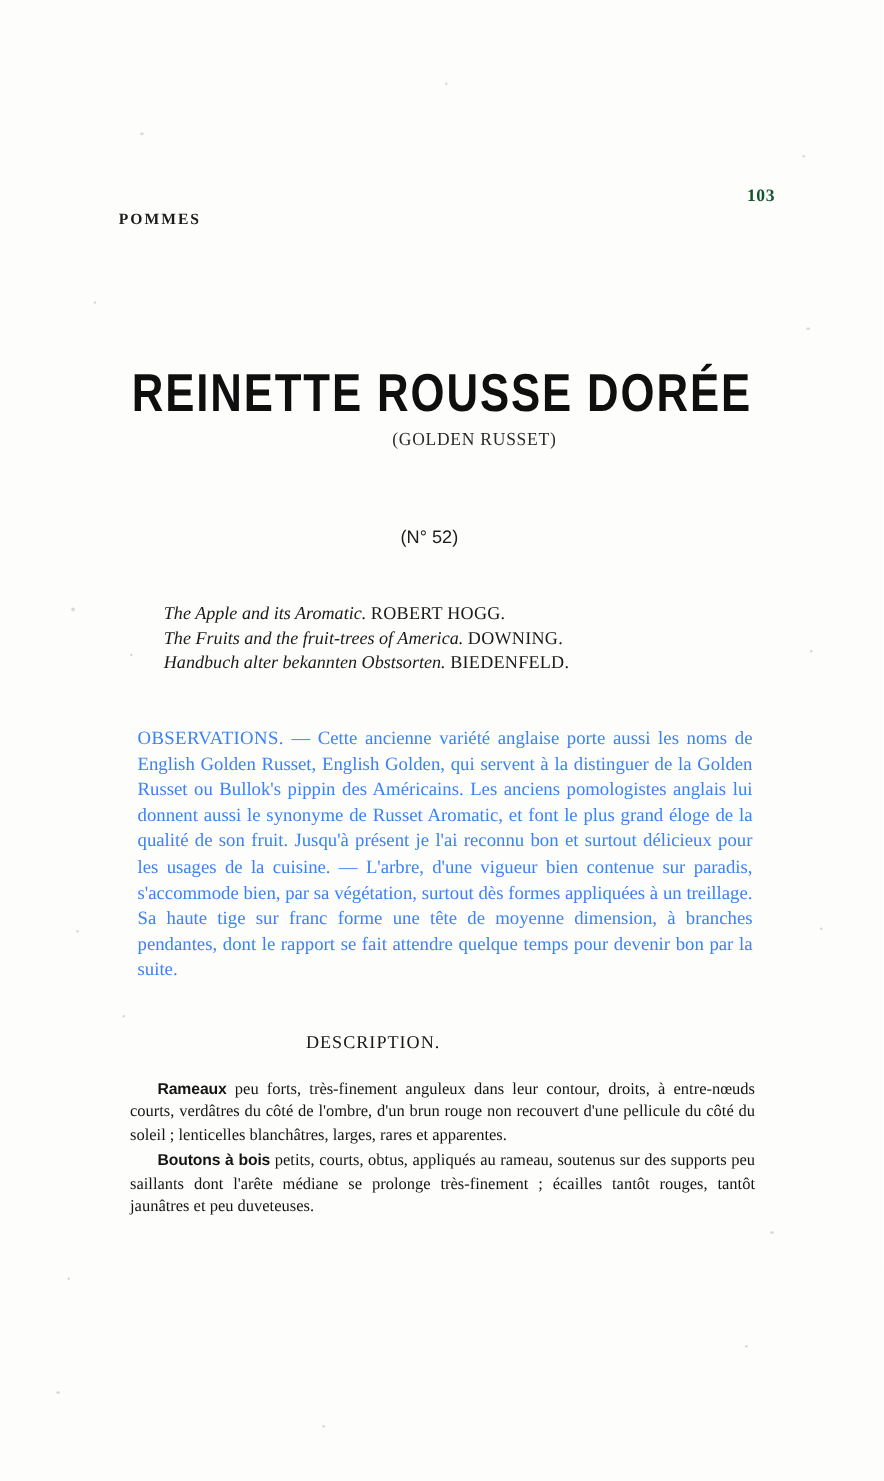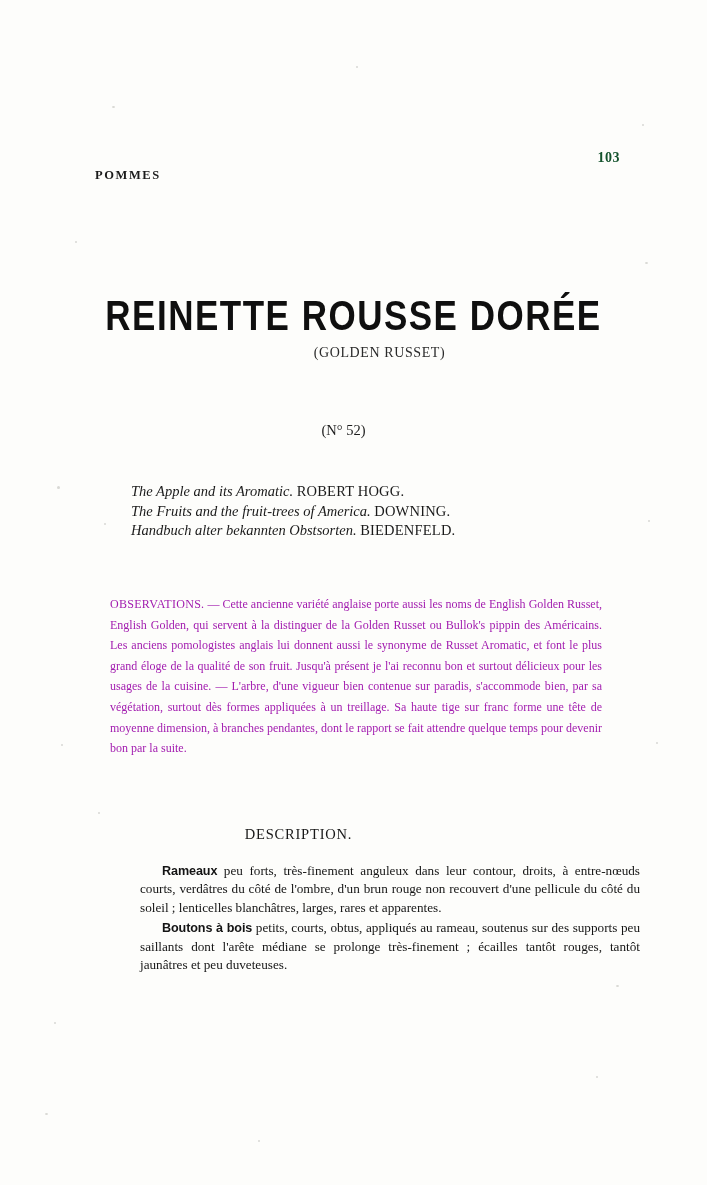--- a/index.html
+++ b/index.html
@@ -88,21 +88,21 @@
     color: #2a2a2a;
     transform: scaleY(1.05);
     padding-left: 26px;
   }
   .numline {
     position: absolute;
     top: 422px;
     left: 0;
     width: 687px;
     text-align: center;
-    font-family: Liberation Serif, serif;
+    font-family: Liberation Sans, sans-serif;
     font-size: 14.5px;
     color: #1d1d1d;
   }
 
   
   .biblio {
     position: absolute;
     top: 482px;
     left: 131px;
     width: 460px;
@@ -115,27 +115,27 @@
   }
   .sc {
     font-variant: small-caps;
     font-size: 14.5px;
     letter-spacing: .2px;
   }
 
   
   .obs {
     position: absolute;
-    top: 594px;
+    top: 581px;
     left: 110px;
     width: 492px;
-    font-size: 12px;
+    font-size: 15px;
     line-height: 20.6px;
     text-align: justify;
-    color: #a21caf;
+    color: #3b82f6;
   }
   .obs .lead {
     font-variant: small-caps;
     letter-spacing: .3px;
   }
 
   
   .desc-head {
     position: absolute;
     top: 826px;
@@ -150,21 +150,20 @@
   
   .small-block {
     position: absolute;
     top: 862px;
     left: 104px;
     width: 500px;
     font-size: 13.2px;
     line-height: 18.4px;
     text-align: justify;
     color: #141414;
-    margin-left: 36px;
   }
   .small-block p {
     margin: 0 0 2px 0;
     text-indent: 22px;
   }
   .small-block .runin {
     font-family: "Liberation Sans", sans-serif;
     font-weight: bold;
     font-size: 12.6px;
     letter-spacing: -.1px;

